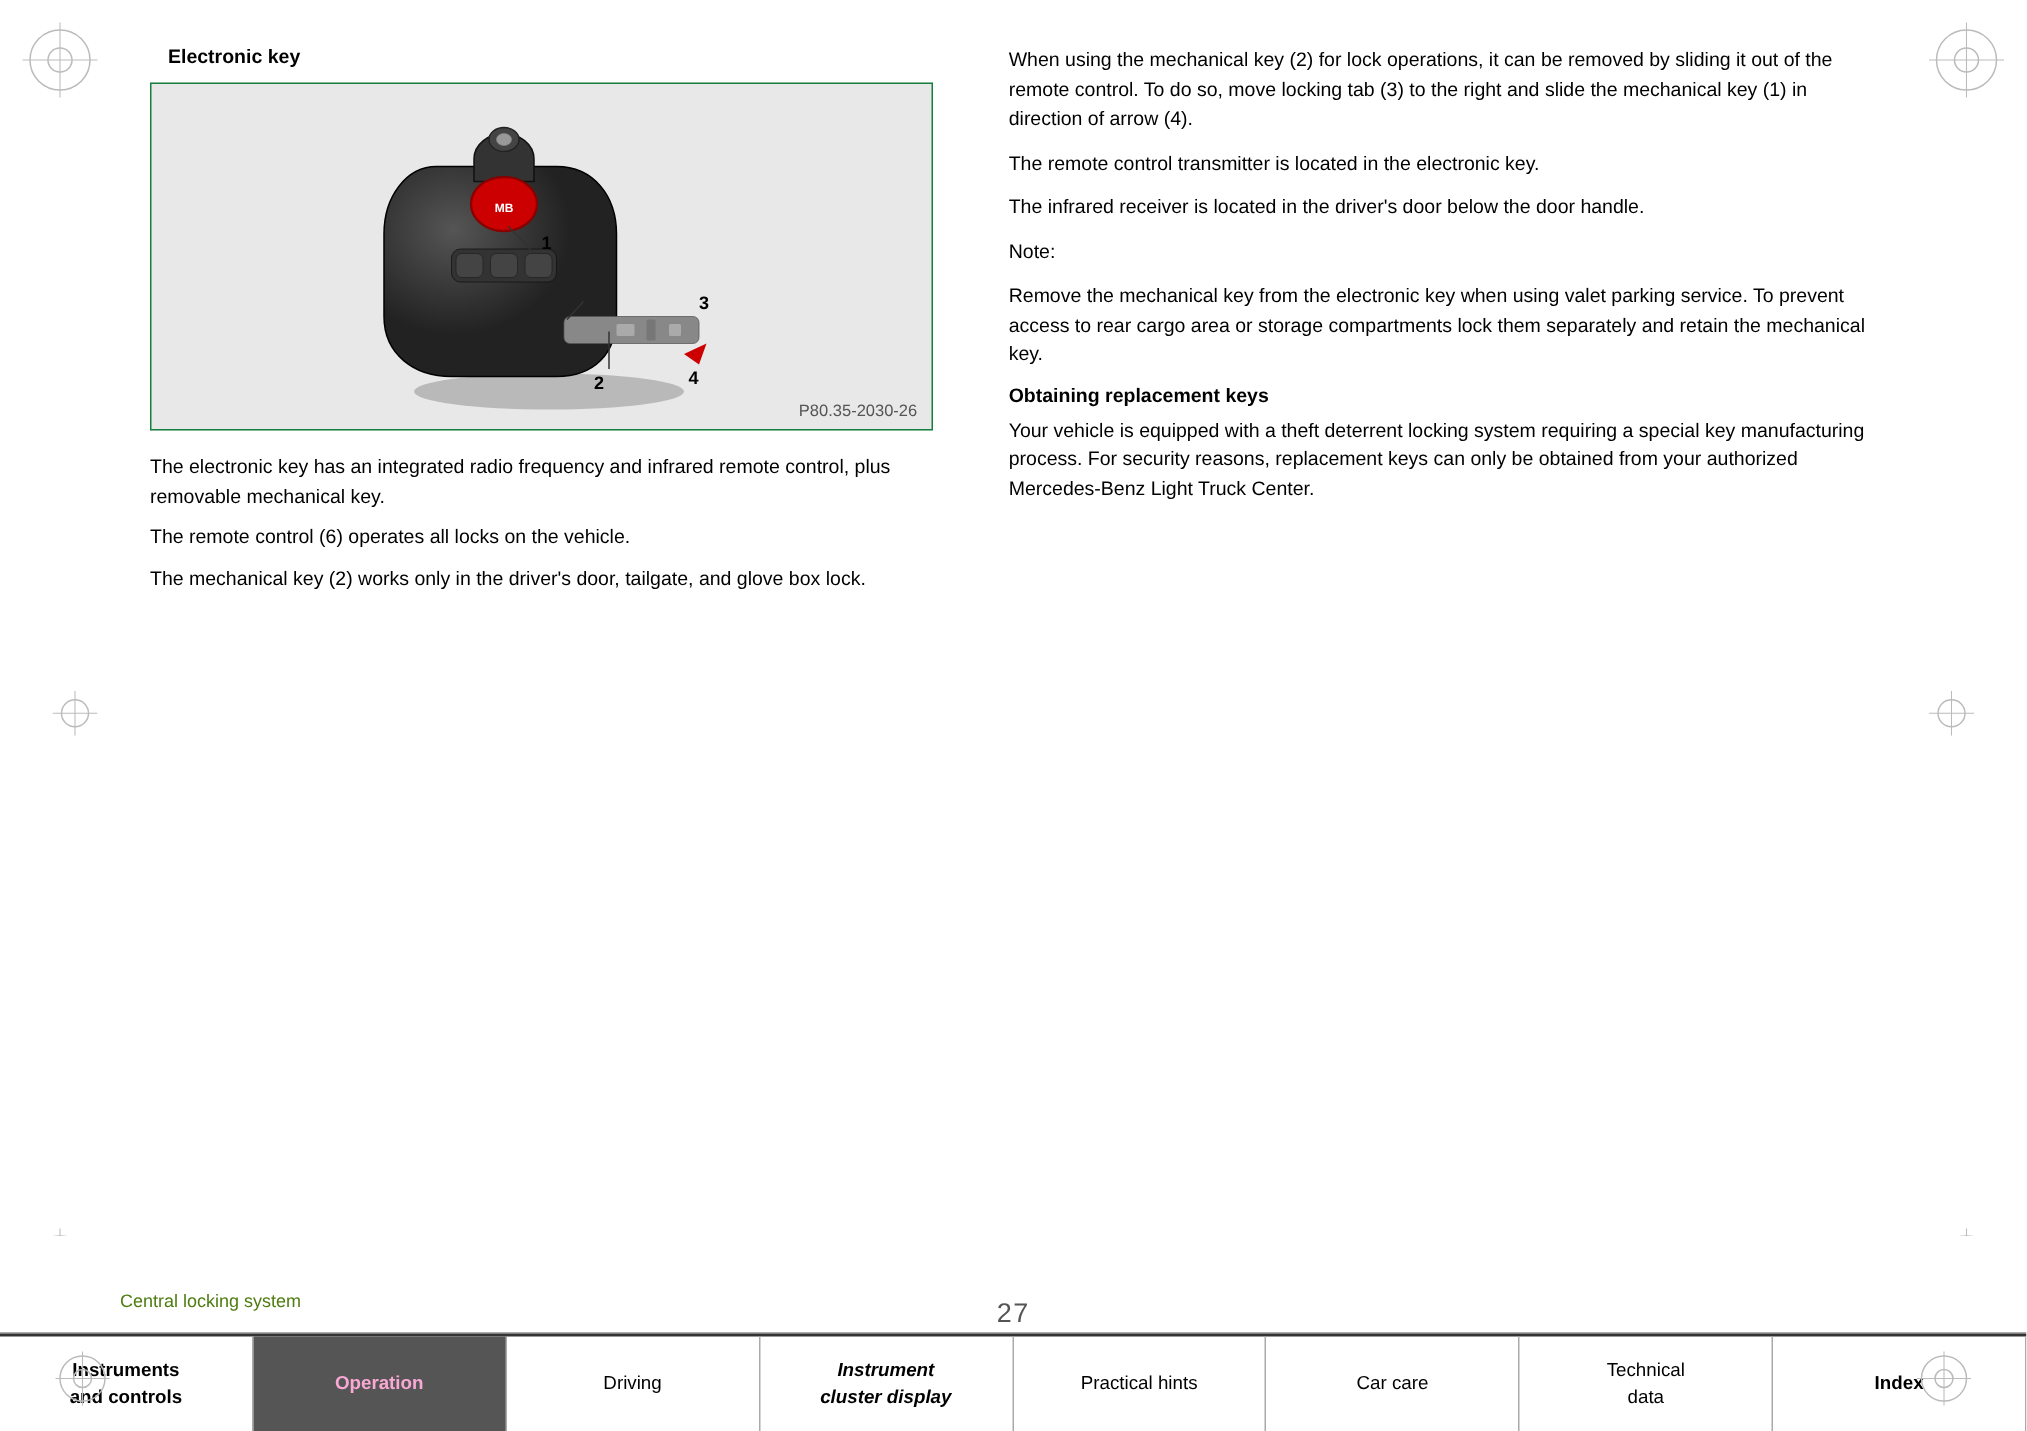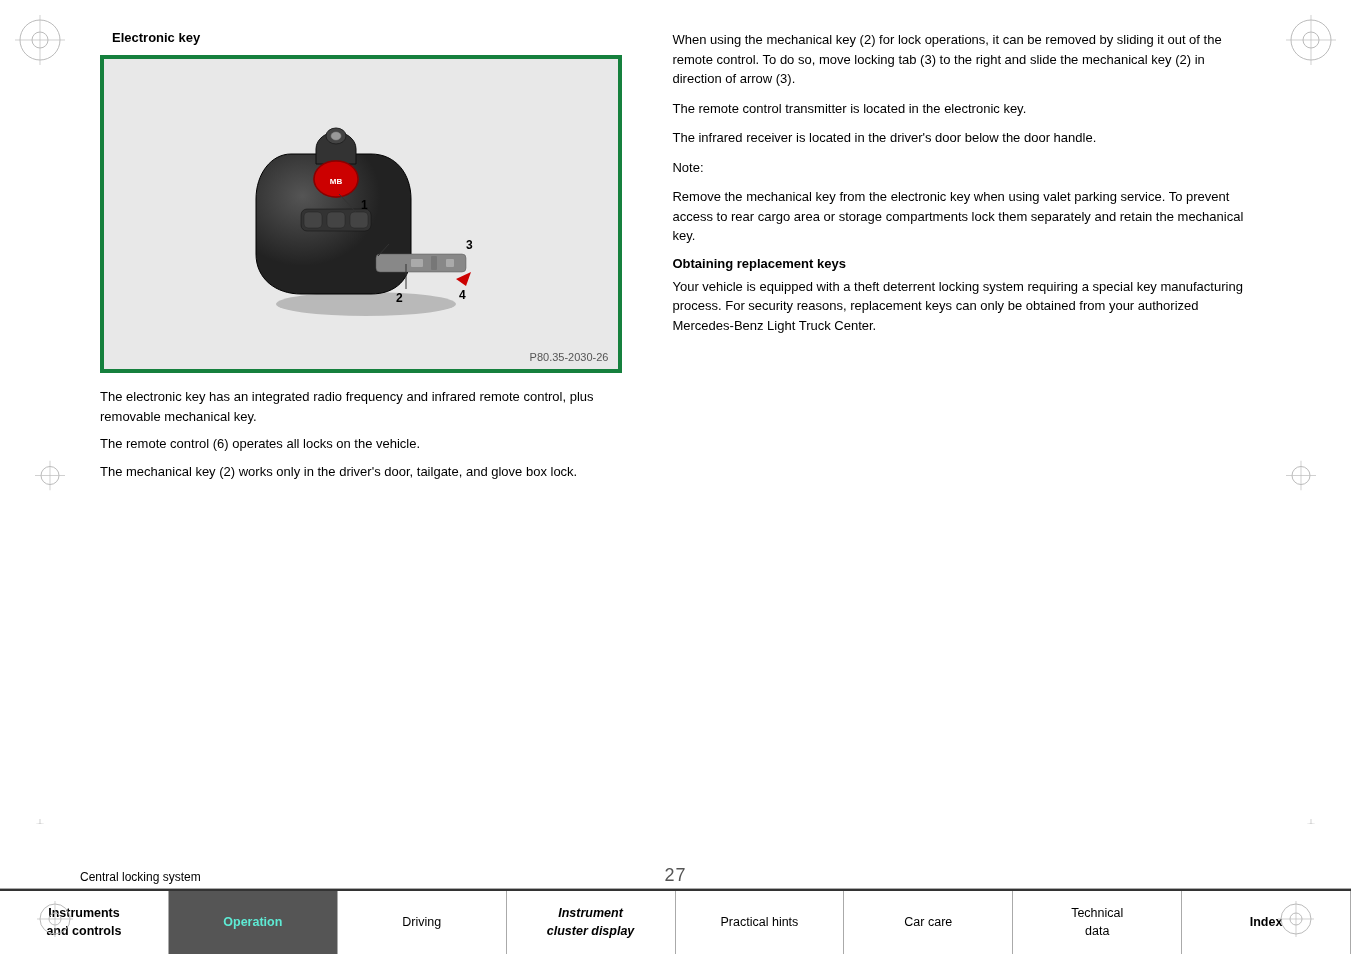--- a/index.html
+++ b/index.html
@@ -54,23 +54,23 @@
 
     .section-title {
       font-weight: bold;
       font-size: 13px;
       margin-bottom: 10px;
       margin-left: 12px;
     }
 
     .key-image-container {
       width: 100%;
-      height: 318px;
+      height: 232px;
       background: #e8e8e8;
-      border: 4px solid #15803d;
+      border: 1px solid #15803d;
       position: relative;
       margin-bottom: 14px;
       display: flex;
       align-items: center;
       justify-content: center;
       overflow: hidden;
     }
 
     
     .key-svg {
@@ -119,24 +119,24 @@
       bottom: 68px;
       left: 50%;
       transform: translateX(-50%);
       font-size: 18px;
       color: #555;
       letter-spacing: 1px;
     }
 
     .central-locking-label {
       position: absolute;
-      bottom: 70px;
+      bottom: 80px;
       left: 80px;
       font-size: 12px;
-      color: #000000;
+      color: #4d7c0f;
     }
 
     .nav-tabs {
       position: absolute;
       bottom: 0;
       left: 0;
       right: 0;
       height: 65px;
       display: flex;
       align-items: stretch;
@@ -157,21 +157,21 @@
       line-height: 1.4;
       cursor: pointer;
     }
 
     .nav-tab:first-child {
       border-left: none;
     }
 
     .nav-tab.active {
       background: #555;
-      color: #5eead4;
+      color: #f9a8d4;
       font-weight: bold;
     }
 
     .nav-tab.bold-text {
       font-weight: bold;
     }
 
     
     .hr-line {
       position: absolute;
@@ -326,21 +326,21 @@
       </svg>
       <div class="image-ref">P80.35-2030-26</div>
     </div>
 
     <p class="body-text">The electronic key has an integrated radio frequency and infrared remote control, plus removable mechanical key.</p>
     <p class="body-text">The remote control (6) operates all locks on the vehicle.</p>
     <p class="body-text">The mechanical key (2) works only in the driver's door, tailgate, and glove box lock.</p>
   </div>
 
   <div class="right-column">
-    <p class="body-text">When using the mechanical key (2) for lock operations, it can be removed by sliding it out of the remote control. To do so, move locking tab (3) to the right and slide the mechanical key (2) in direction of arrow (3).</p>
+    <p class="body-text">When using the mechanical key (2) for lock operations, it can be removed by sliding it out of the remote control. To do so, move locking tab (3) to the right and slide the mechanical key (1) in direction of arrow (4).</p>
     <p class="body-text">The remote control transmitter is located in the electronic key.</p>
     <p class="body-text">The infrared receiver is located in the driver's door below the door handle.</p>
     <p class="body-text">Note:</p>
     <p class="body-text">Remove the mechanical key from the electronic key when using valet parking service. To prevent access to rear cargo area or storage compartments lock them separately and retain the mechanical key.</p>
 
     <div class="obtaining-title">Obtaining replacement keys</div>
     <p class="body-text">Your vehicle is equipped with a theft deterrent locking system requiring a special key manufacturing process. For security reasons, replacement keys can only be obtained from your authorized Mercedes-Benz Light Truck Center.</p>
   </div>
 </div>
 

